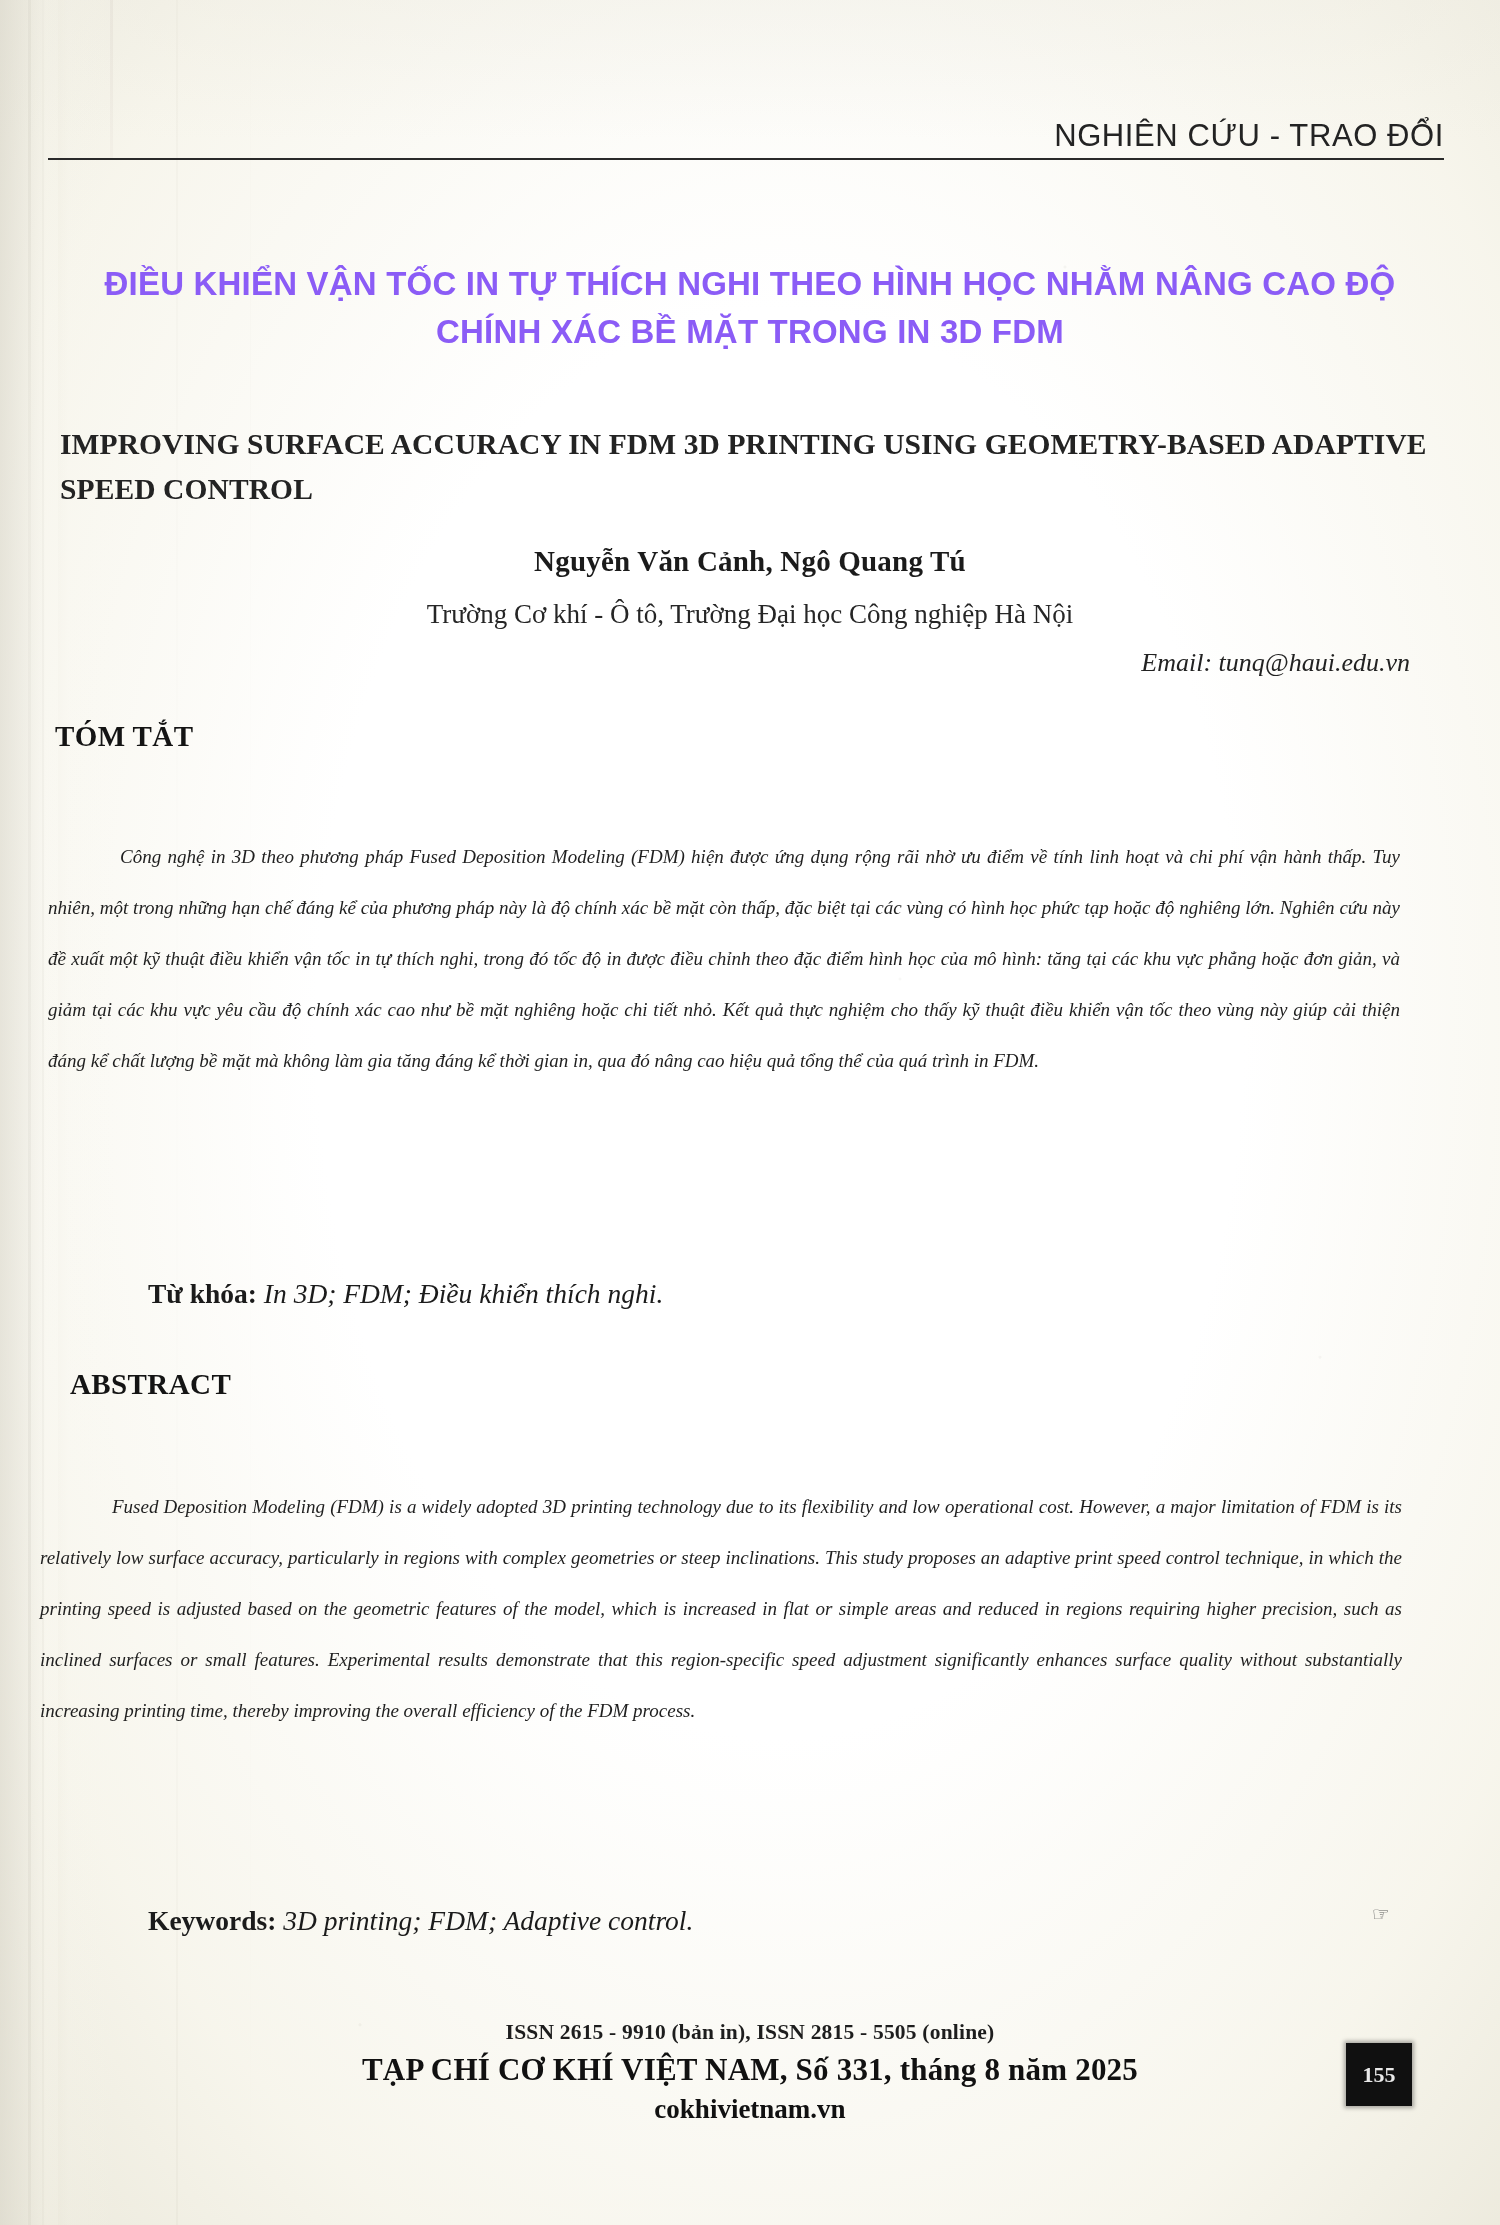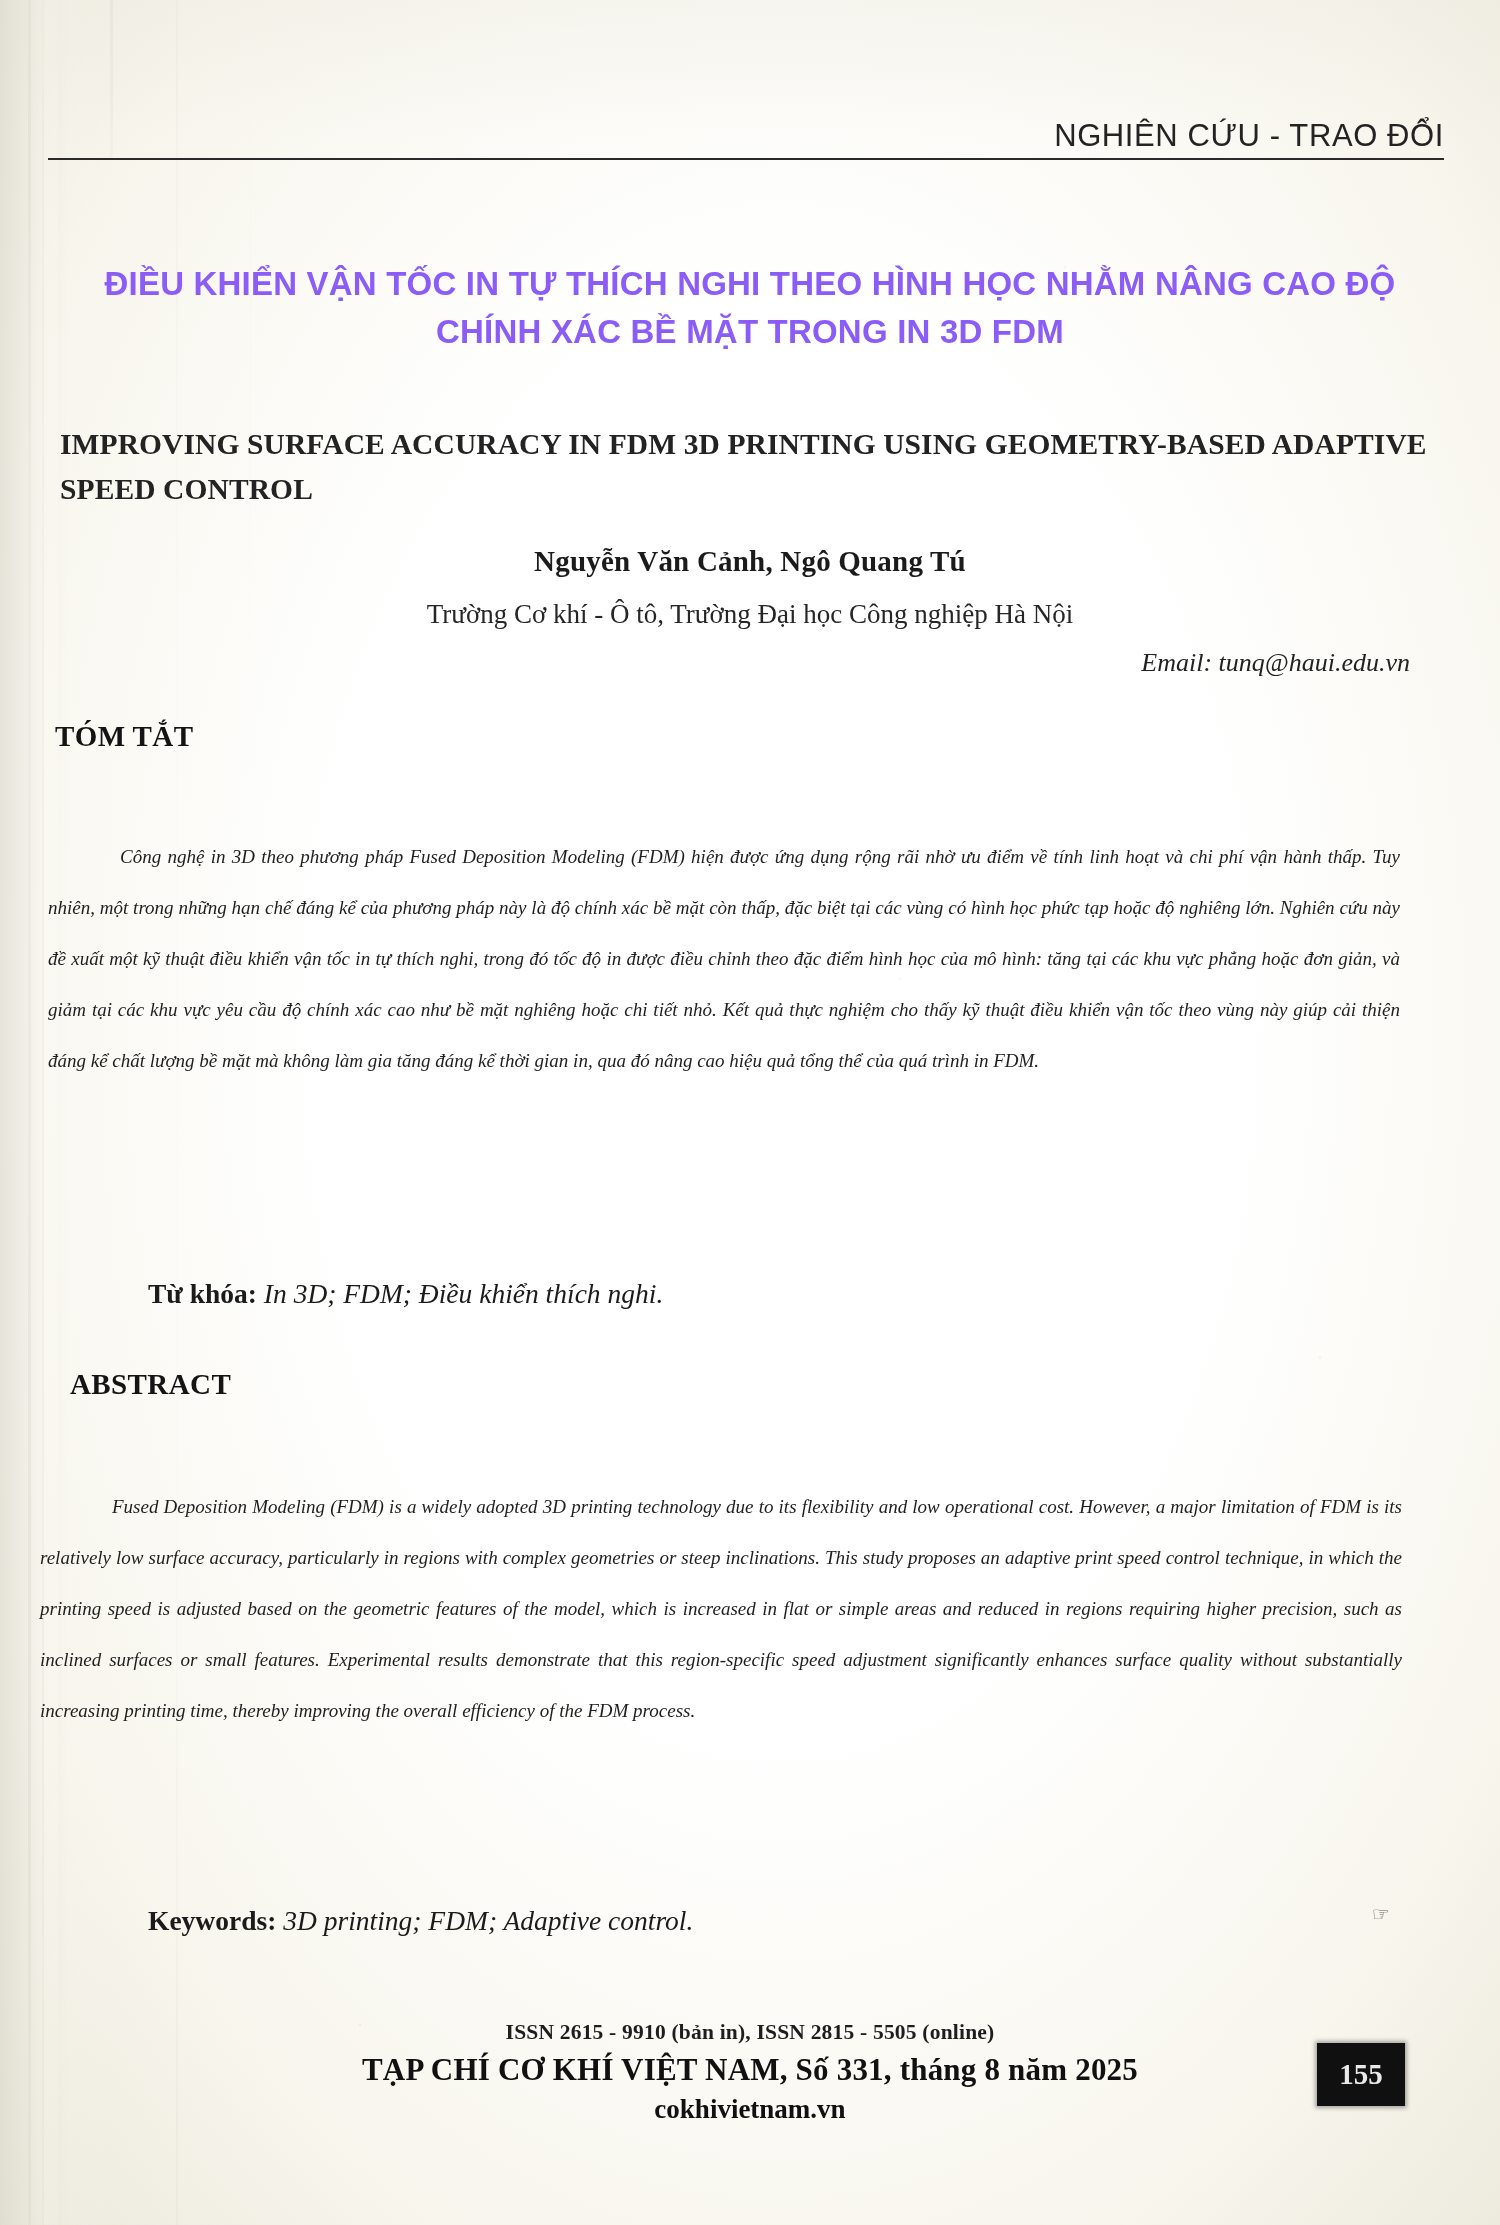--- a/index.html
+++ b/index.html
@@ -213,27 +213,27 @@
     color: #111;
     margin-bottom: 6px;
   }
   .footer-site {
     font-size: 27px;
     font-weight: bold;
     color: #111;
   }
   .page-number-box {
     position: absolute;
-    right: 95px;
+    right: 88px;
     top: 2043px;
-    width: 88px;
+    width: 66px;
     height: 63px;
     background: #101010;
     color: #e9e9e9;
-    font-size: 29px;
+    font-size: 22px;
     font-weight: bold;
     display: flex;
     align-items: center;
     justify-content: center;
     font-family: "Liberation Serif", serif;
     box-shadow: 0 0 4px 2px rgba(20,20,20,.35);
   }
 </style>
 </head>
 <body>

